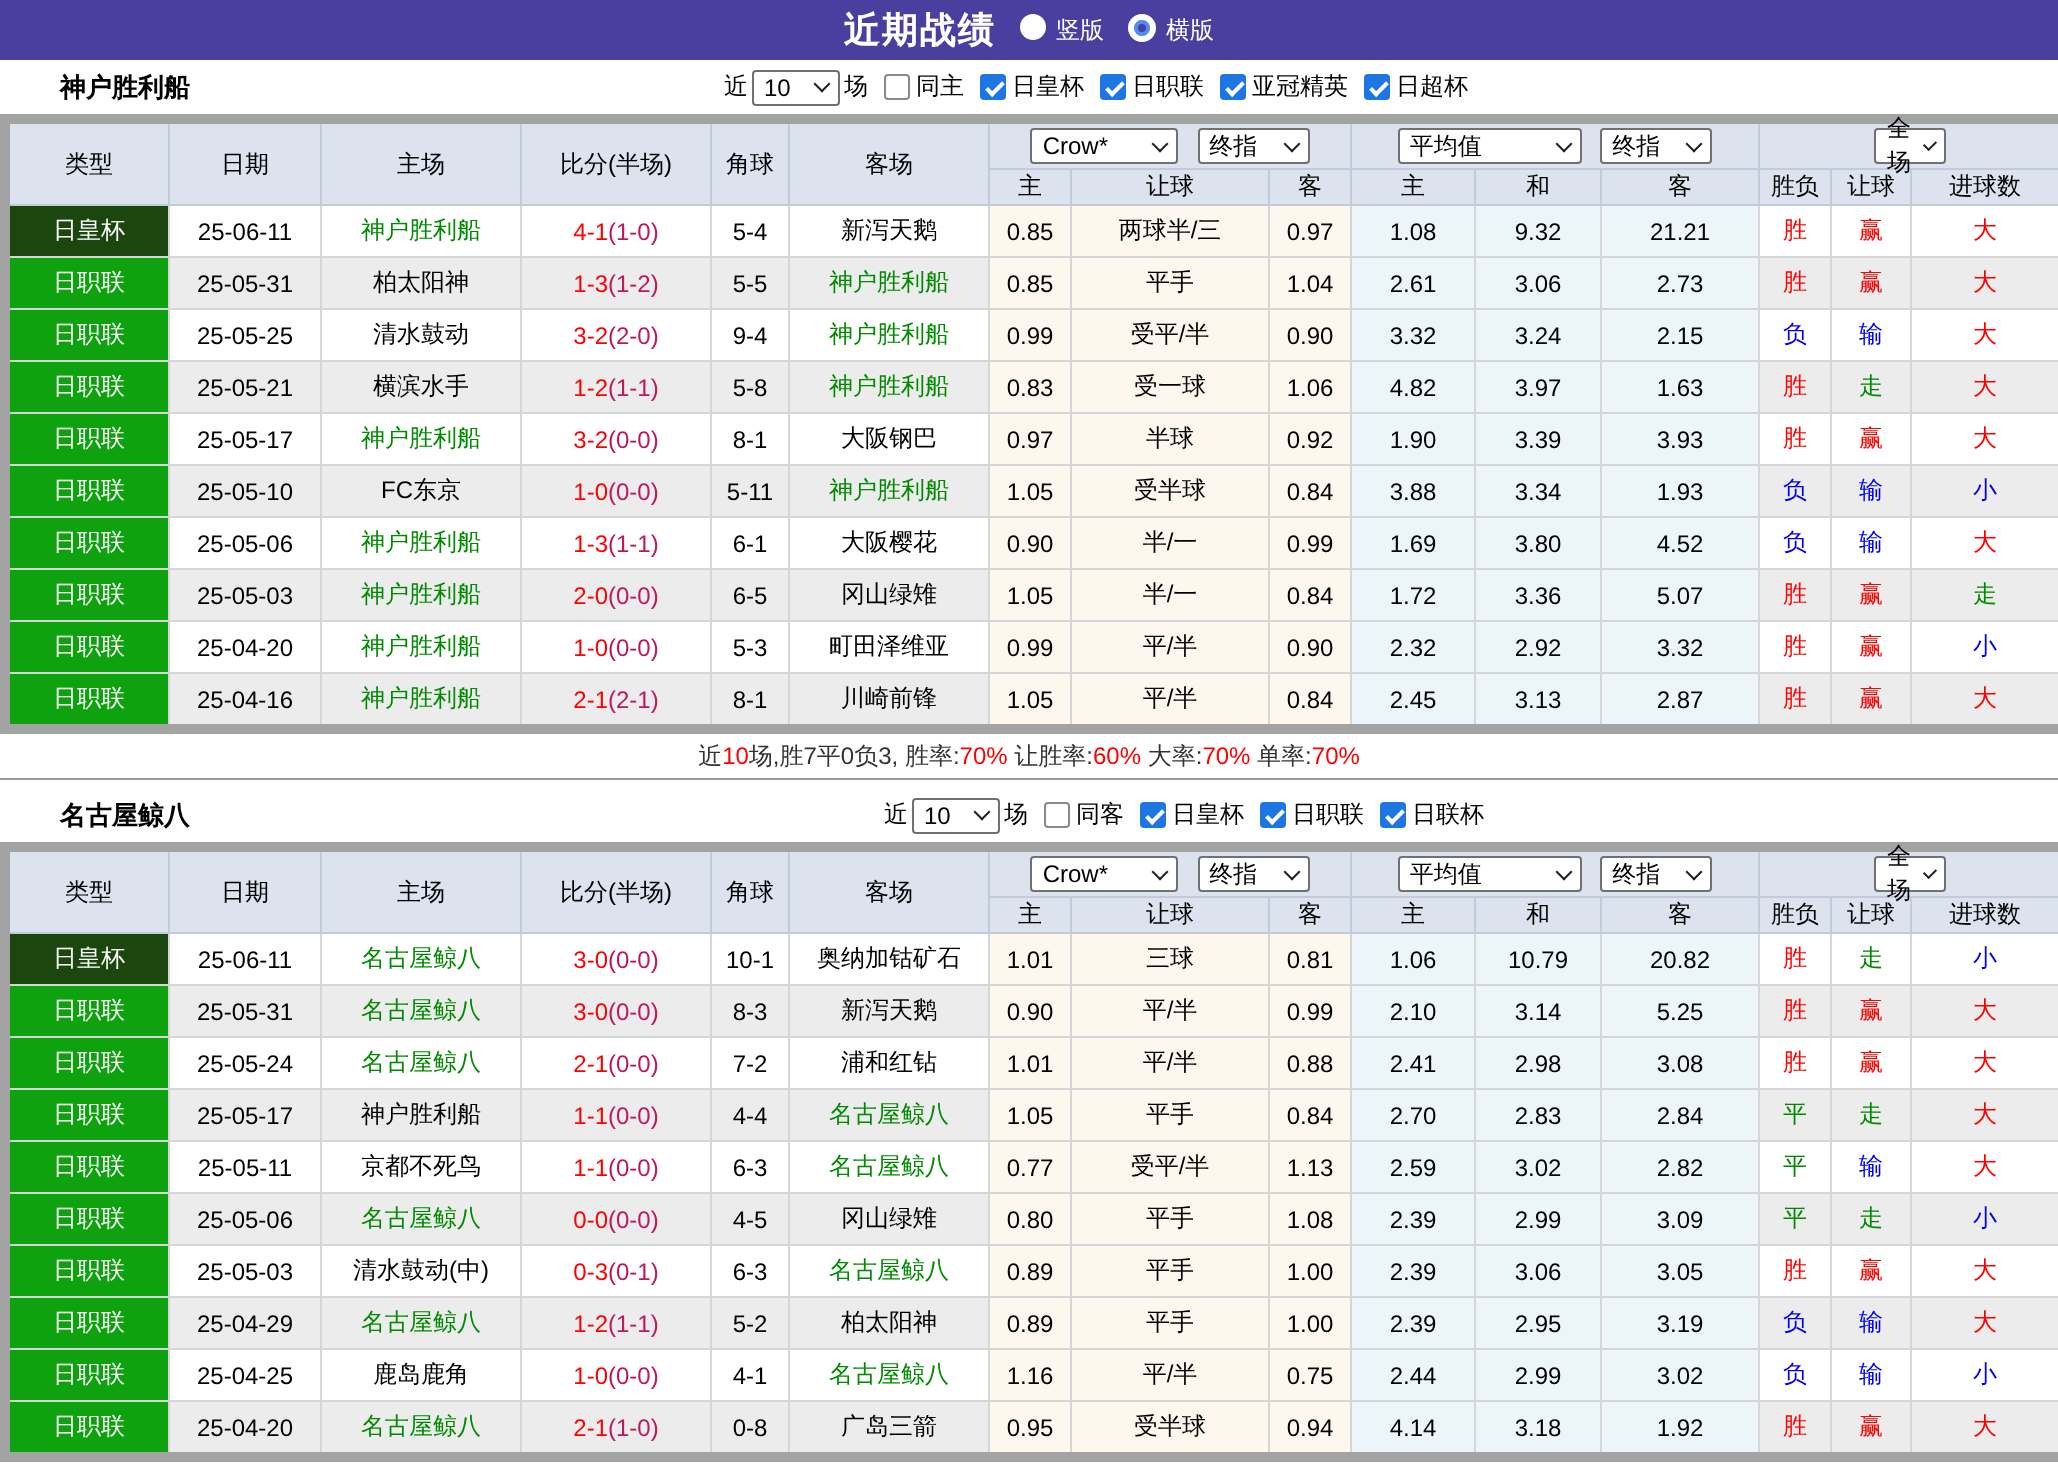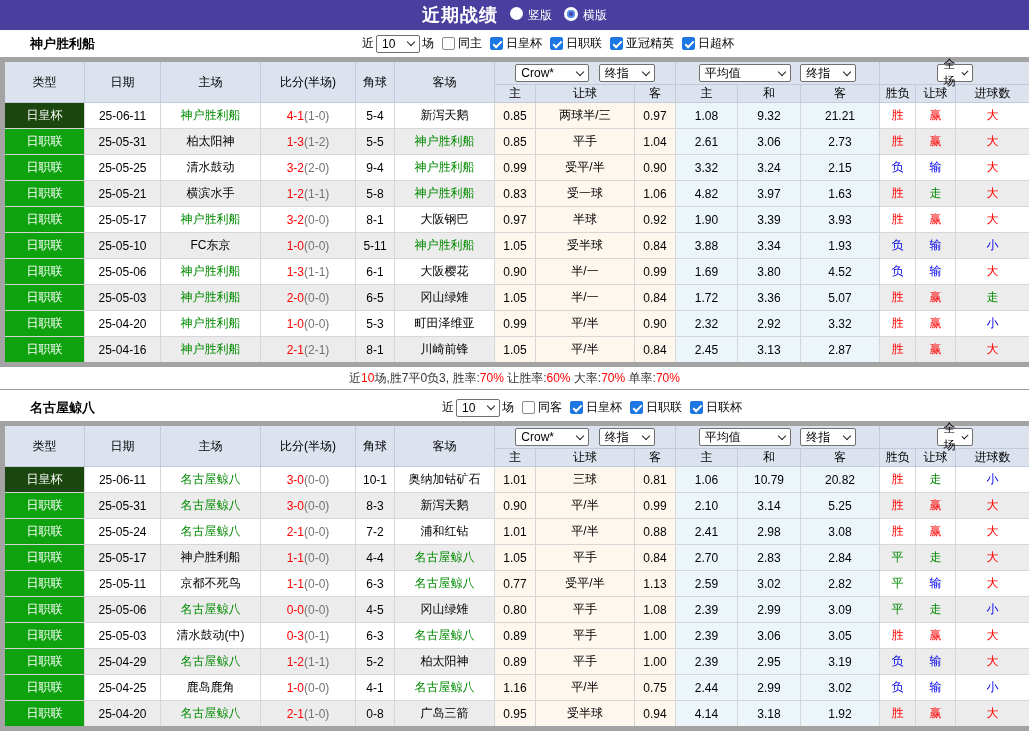--- a/index.html
+++ b/index.html
@@ -35,21 +35,21 @@
   th.selth{text-align:center;}
   th .selbox{vertical-align:middle;margin:0 3px;}
   table.grid td{border:1px solid #d6d6d6;text-align:center;height:25px;padding:0;
     font-size:12px;white-space:nowrap;overflow:hidden;}
   td.type{background:#0EA30E;color:#fff;border:2px solid #fff;}
   td.type.cup{background:#1B470F;}
   tr.odd .zeb{background:#fff;} tr.even .zeb{background:#ececec;}
   td.odds{background:#FDF7EE;}
   td.avg{background:#EBF5FA;}
   .tm{color:#008A00;}
-  td.score .s{color:#FF0000;} td.score .h{color:#737373;}
+  td.score .s{color:#FF0000;} td.score .h{color:#be185d;}
   .c-red{color:#FF0000;} .c-green{color:#008800;} .c-blue{color:#0000EE;}
   
   .summary{height:22px;display:flex;align-items:center;justify-content:center;
     border-bottom:1px solid #9a9a9a;font-size:12px;color:#333;white-space:pre;}
   .summary .red{color:#FF0000;}
   .gap{height:4px;background:#fff;}
 </style>
 </head>
 <body>
 

